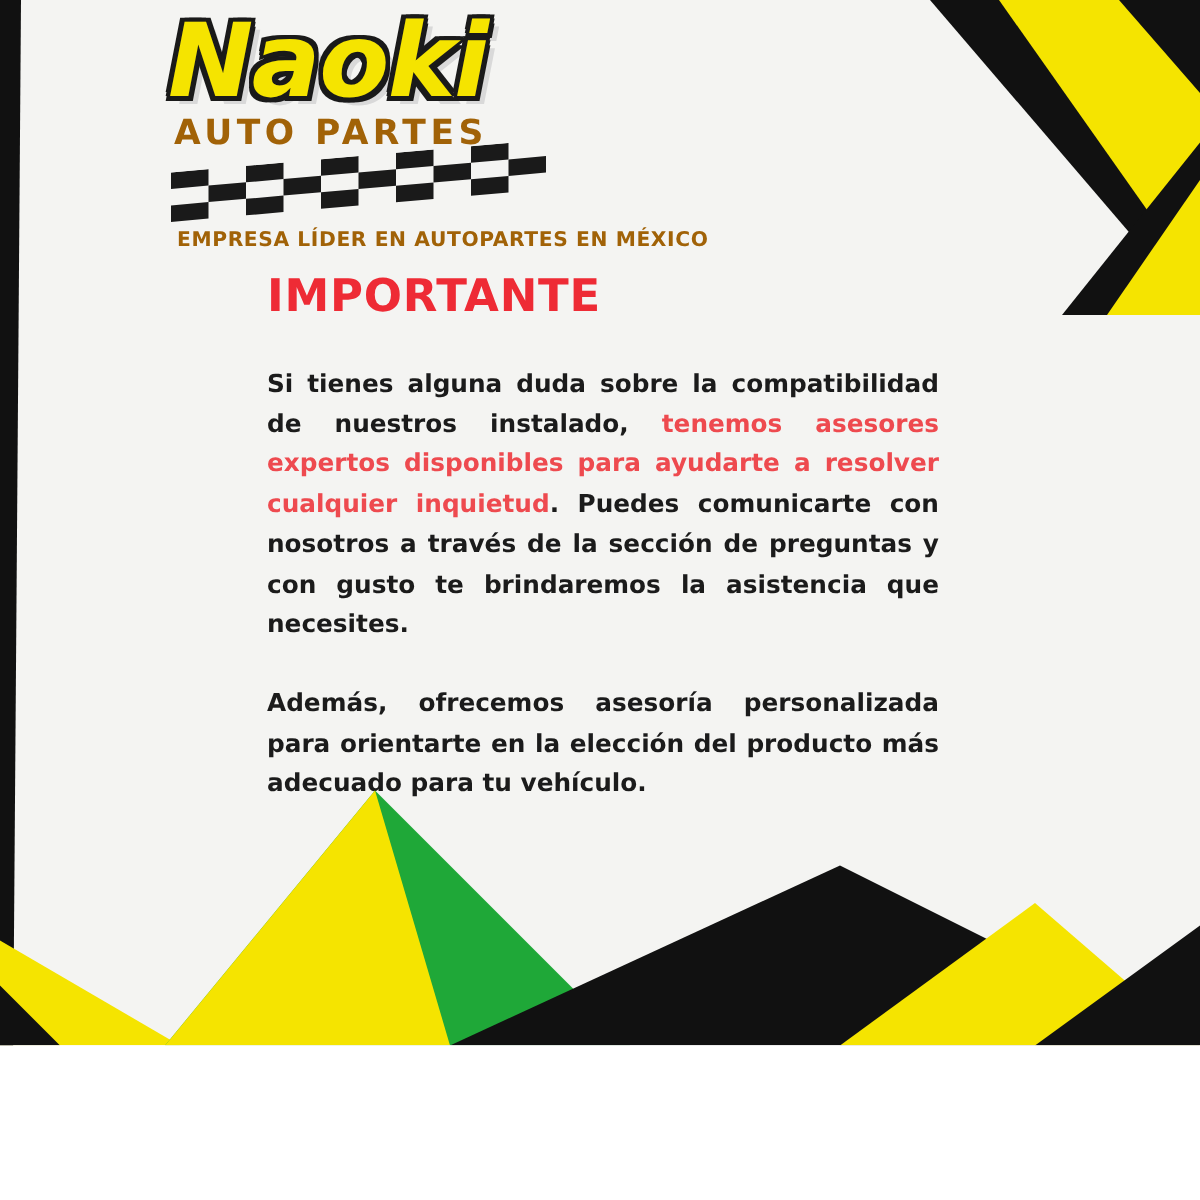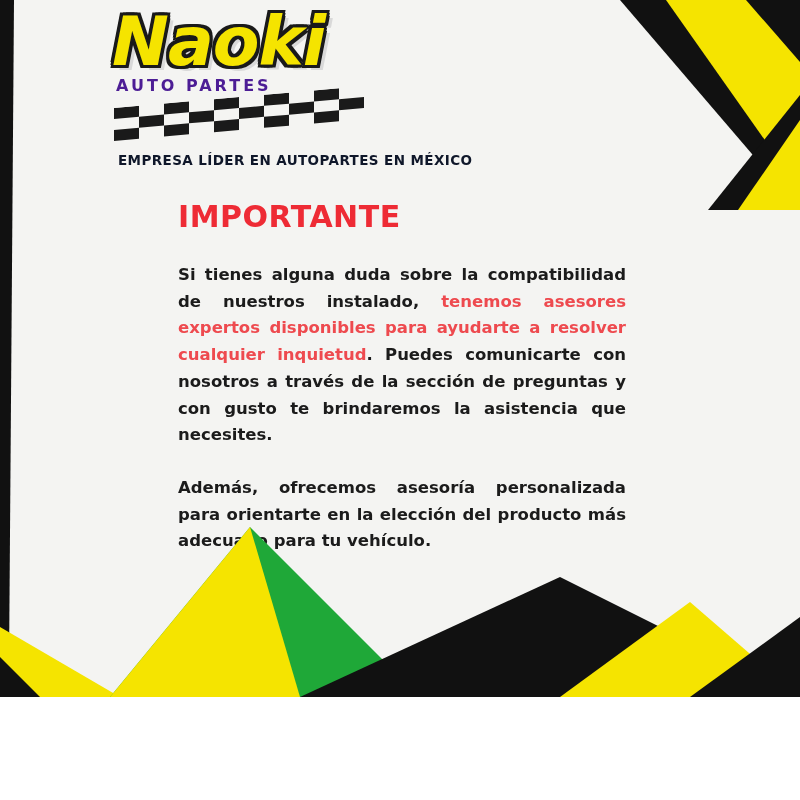--- a/index.html
+++ b/index.html
@@ -54,50 +54,50 @@
     paint-order: stroke fill;
     text-shadow:
       -3px 0 0 #1a1a1a, 3px 0 0 #1a1a1a,
       0 -3px 0 #1a1a1a, 0 3px 0 #1a1a1a,
       -3px -3px 0 #1a1a1a, 3px -3px 0 #1a1a1a,
       -3px 3px 0 #1a1a1a, 3px 3px 0 #1a1a1a,
       6px 5px 0 #d9d9d9;
   }
   #logo-subwordmark {
     font-family: "DejaVu Sans", sans-serif;
-    font-size: 16px;
+    font-size: 23px;
     font-weight: bold;
-    color: #4c1d95;
+    color: #a16207;
     letter-spacing: 3px;
     margin: 2px 0 0 4px;
     line-height: 1;
   }
   #checker {
     margin-top: 3px;
     margin-left: 2px;
     width: 250px;
     height: 34px;
     transform: skewY(-5deg);
   }
   #tagline {
     position: absolute;
     left: 118px;
     top: 152px;
     font-size: 13.5px;
     font-weight: bold;
-    color: #0f172a;
+    color: #a16207;
     letter-spacing: 0.4px;
     white-space: nowrap;
   }
 
   
   #content {
     position: absolute;
     left: 178px;
-    top: 199px;
+    top: 180px;
     width: 448px;
   }
   #doc-title {
     font-size: 30px;
     font-weight: bold;
     color: #ee2b35;
     letter-spacing: 0.5px;
     margin: 0 0 28px 0;
   }
   .para {

